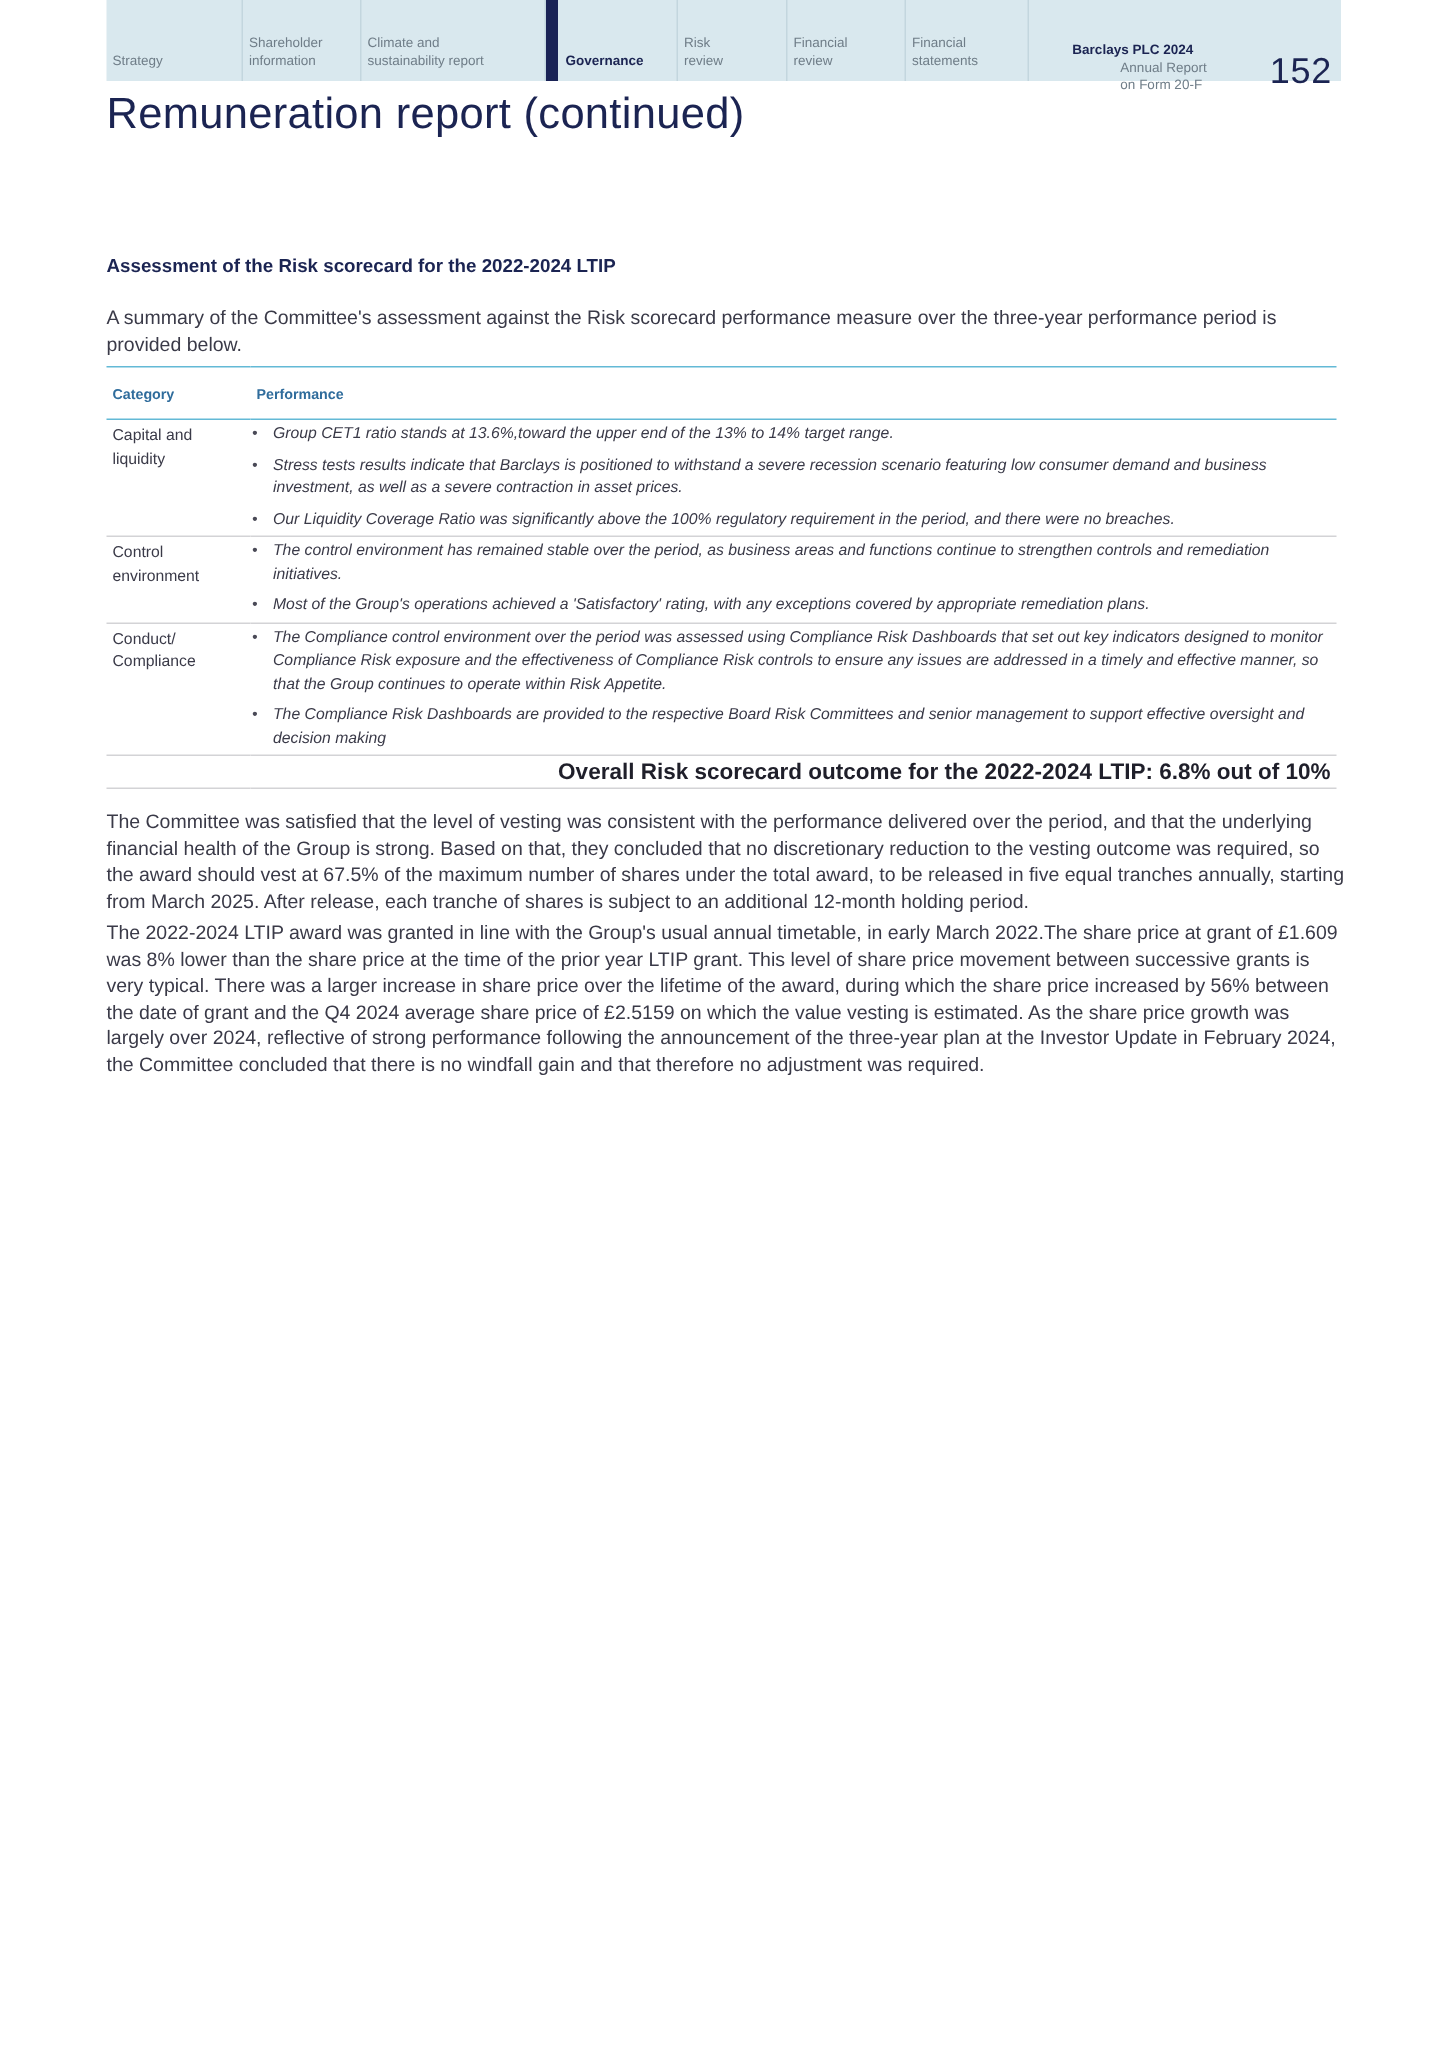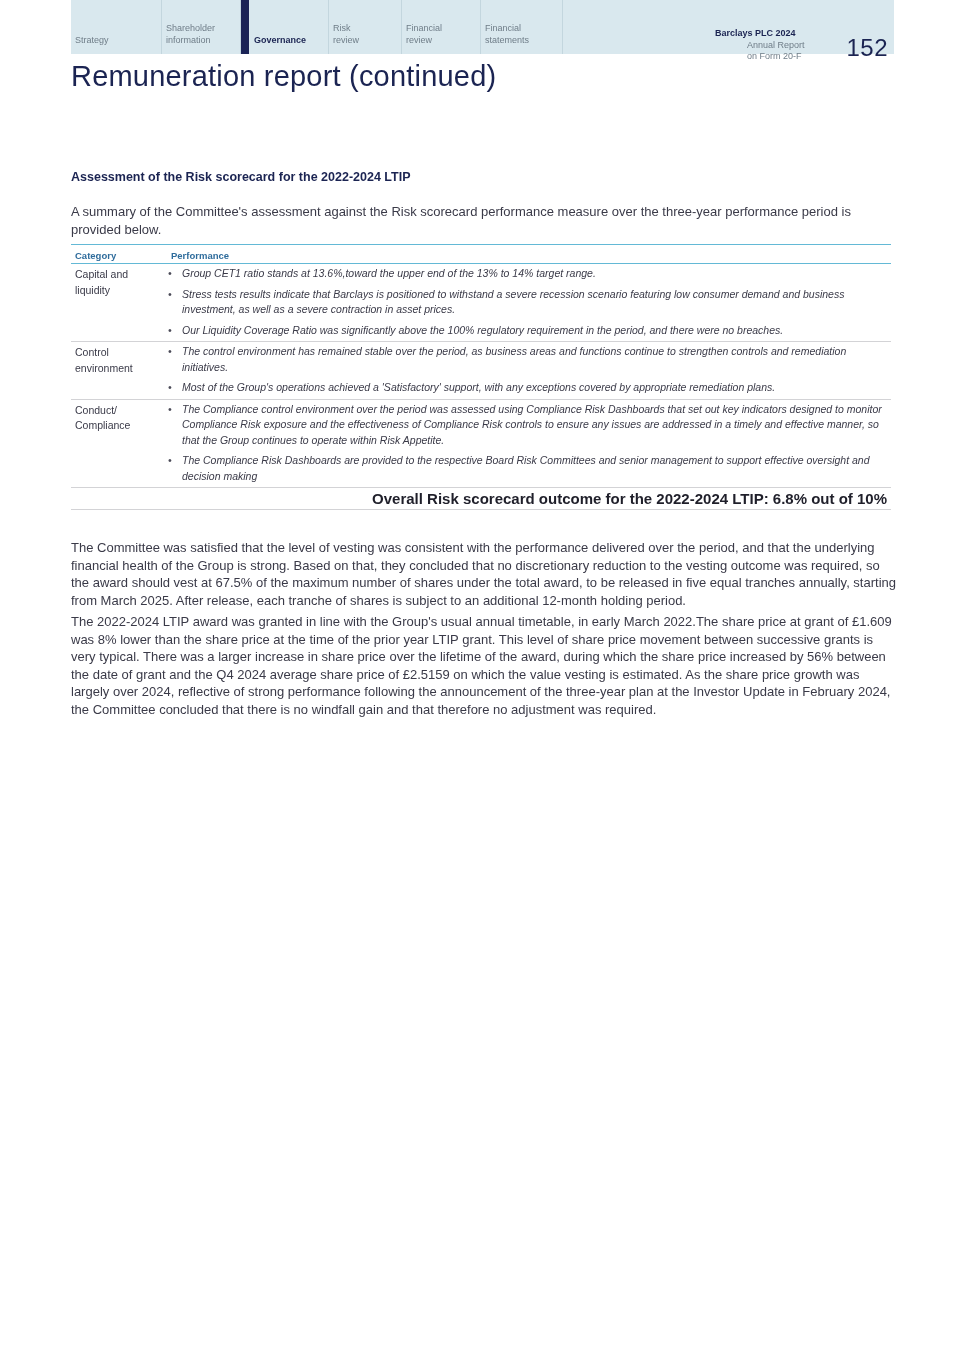--- a/index.html
+++ b/index.html
@@ -44,21 +44,21 @@
     .section-intro {
       position: absolute; left: 71px; top: 203px; width: 825px; font-size: 13px; line-height: 17.5px; color: #3a3a48;
     }
 
     
     .scorecard {
       position: absolute; left: 71px; top: 244px; width: 820px; border-collapse: collapse;
     }
     .scorecard th {
       text-align: left; font-size: 9.5px; font-weight: bold; color: #2f6c9c;
-      padding: 4px 4px 2px 4px; height: 19px;
+      padding: 4px 4px 2px 4px; height: 35px;
       border-top: 1px solid #63b9d6; border-bottom: 1px solid #63b9d6;
     }
     .scorecard td { vertical-align: top; font-size: 10.5px; line-height: 15.5px; color: #3a3a48; }
     .scorecard tr.data-row td { border-bottom: 1px solid #d3d3d6; }
     .cat-cell { width: 96px; padding: 3px 4px 2px 4px; font-size: 11px; color: #4a4a57; }
     .perf-cell { padding: 2px 4px 2px 0; font-style: italic; }
     .perf-cell ul { list-style: none; }
     .perf-cell li { position: relative; padding-left: 15px; margin-bottom: 5px; font-size: 10.5px; line-height: 15.5px; }
     .perf-cell li:last-child { margin-bottom: 1px; }
     .perf-cell li::before { content: "•"; position: absolute; left: 1px; top: 0; color: #4a4a57; }
@@ -77,20 +77,24 @@
 </head>
 <body>
 
 <nav class="navbar">
   <div class="nav-tab" style="width:91px">
     <span>Strategy</span>
   </div>
   <div class="nav-tab" style="width:79px">
     <span>Shareholder
 information</span>
+  </div>
+  <div class="nav-tab" style="width:123px">
+    <span>Climate and
+sustainability report</span>
   </div>
   <div class="nav-tab active" style="width:88px">
     <span>Governance</span>
   </div>
   <div class="nav-tab" style="width:73px">
     <span>Risk
 review</span>
   </div>
   <div class="nav-tab" style="width:79px">
     <span>Financial
@@ -131,21 +135,21 @@
           <li>Stress tests results indicate that Barclays is positioned to withstand a severe recession scenario featuring low consumer demand and business investment, as well as a severe contraction in asset prices.</li>
           <li>Our Liquidity Coverage Ratio was significantly above the 100% regulatory requirement in the period, and there were no breaches.</li>
         </ul>
       </td>
     </tr>
     <tr class="data-row">
       <td class="cat-cell">Control environment</td>
       <td class="perf-cell">
         <ul>
           <li>The control environment has remained stable over the period, as business areas and functions continue to strengthen controls and remediation initiatives.</li>
-          <li>Most of the Group's operations achieved a 'Satisfactory' support, with any exceptions covered by appropriate remediation plans.</li>
+          <li>Most of the Group's operations achieved a 'Satisfactory' rating, with any exceptions covered by appropriate remediation plans.</li>
         </ul>
       </td>
     </tr>
     <tr class="data-row">
       <td class="cat-cell">Conduct/ Compliance</td>
       <td class="perf-cell">
         <ul>
           <li> The Compliance control environment over the period was assessed using Compliance Risk Dashboards that set out key indicators designed to monitor Compliance Risk exposure and the effectiveness of Compliance Risk controls to ensure any issues are addressed in a timely and effective manner, so that the Group continues to operate within Risk Appetite.</li>
           <li>The Compliance Risk Dashboards are provided to the respective Board Risk Committees and senior management to support effective oversight and decision making</li>
         </ul>

